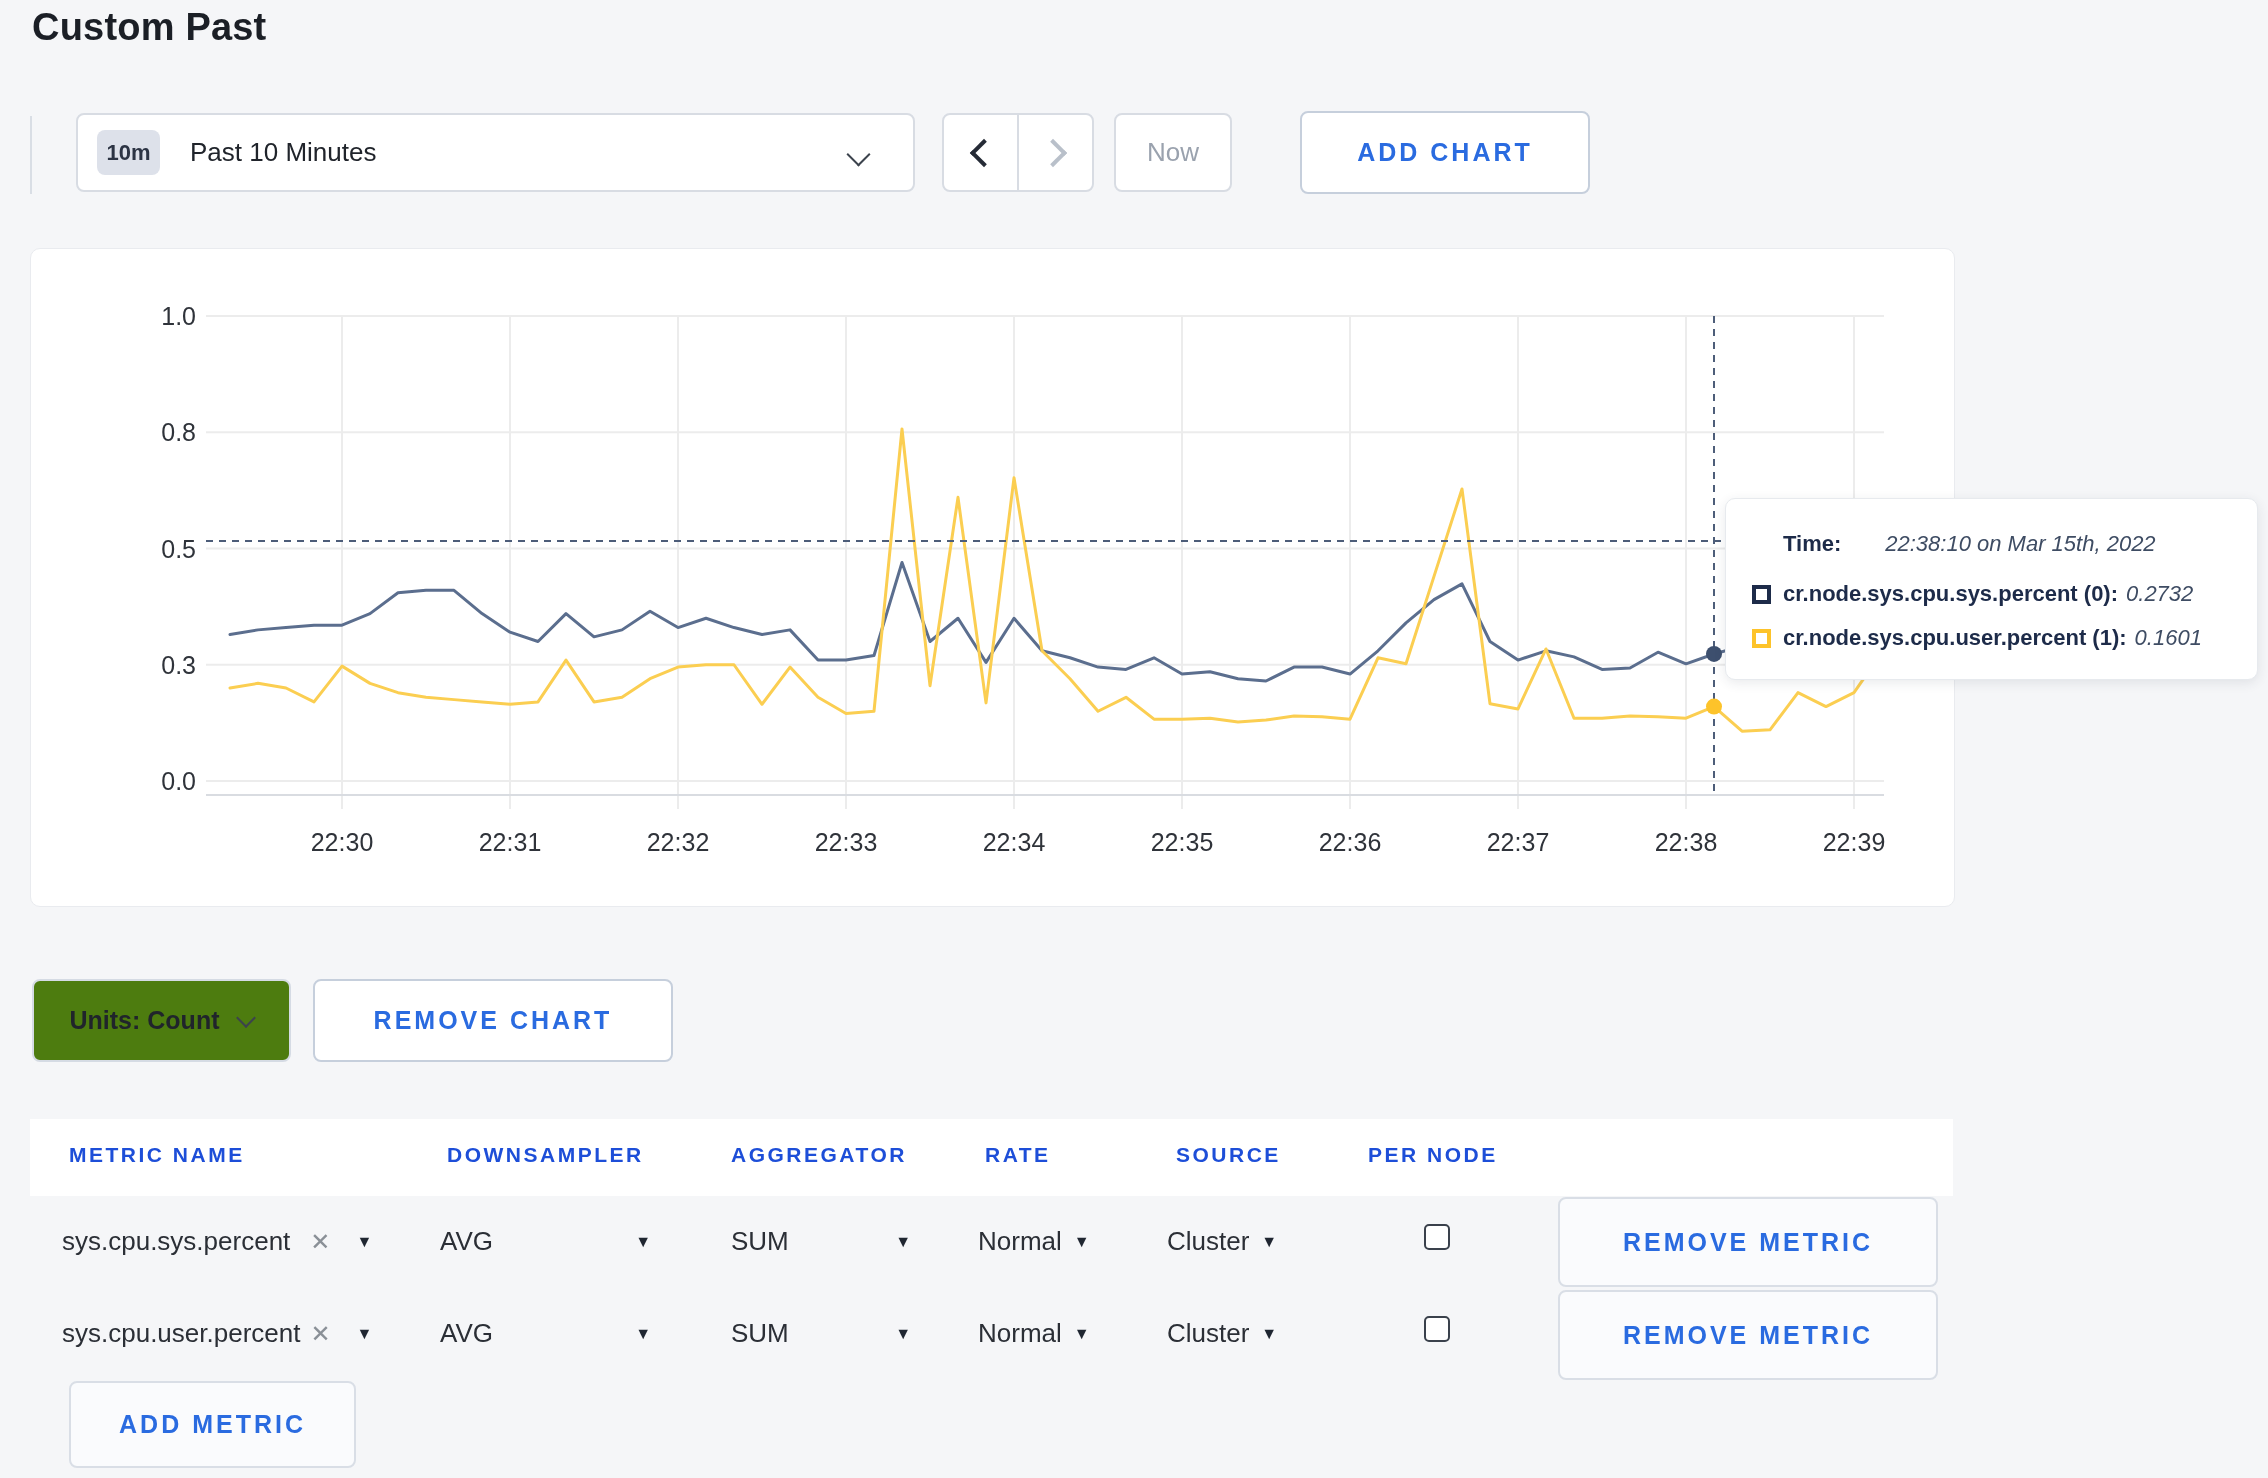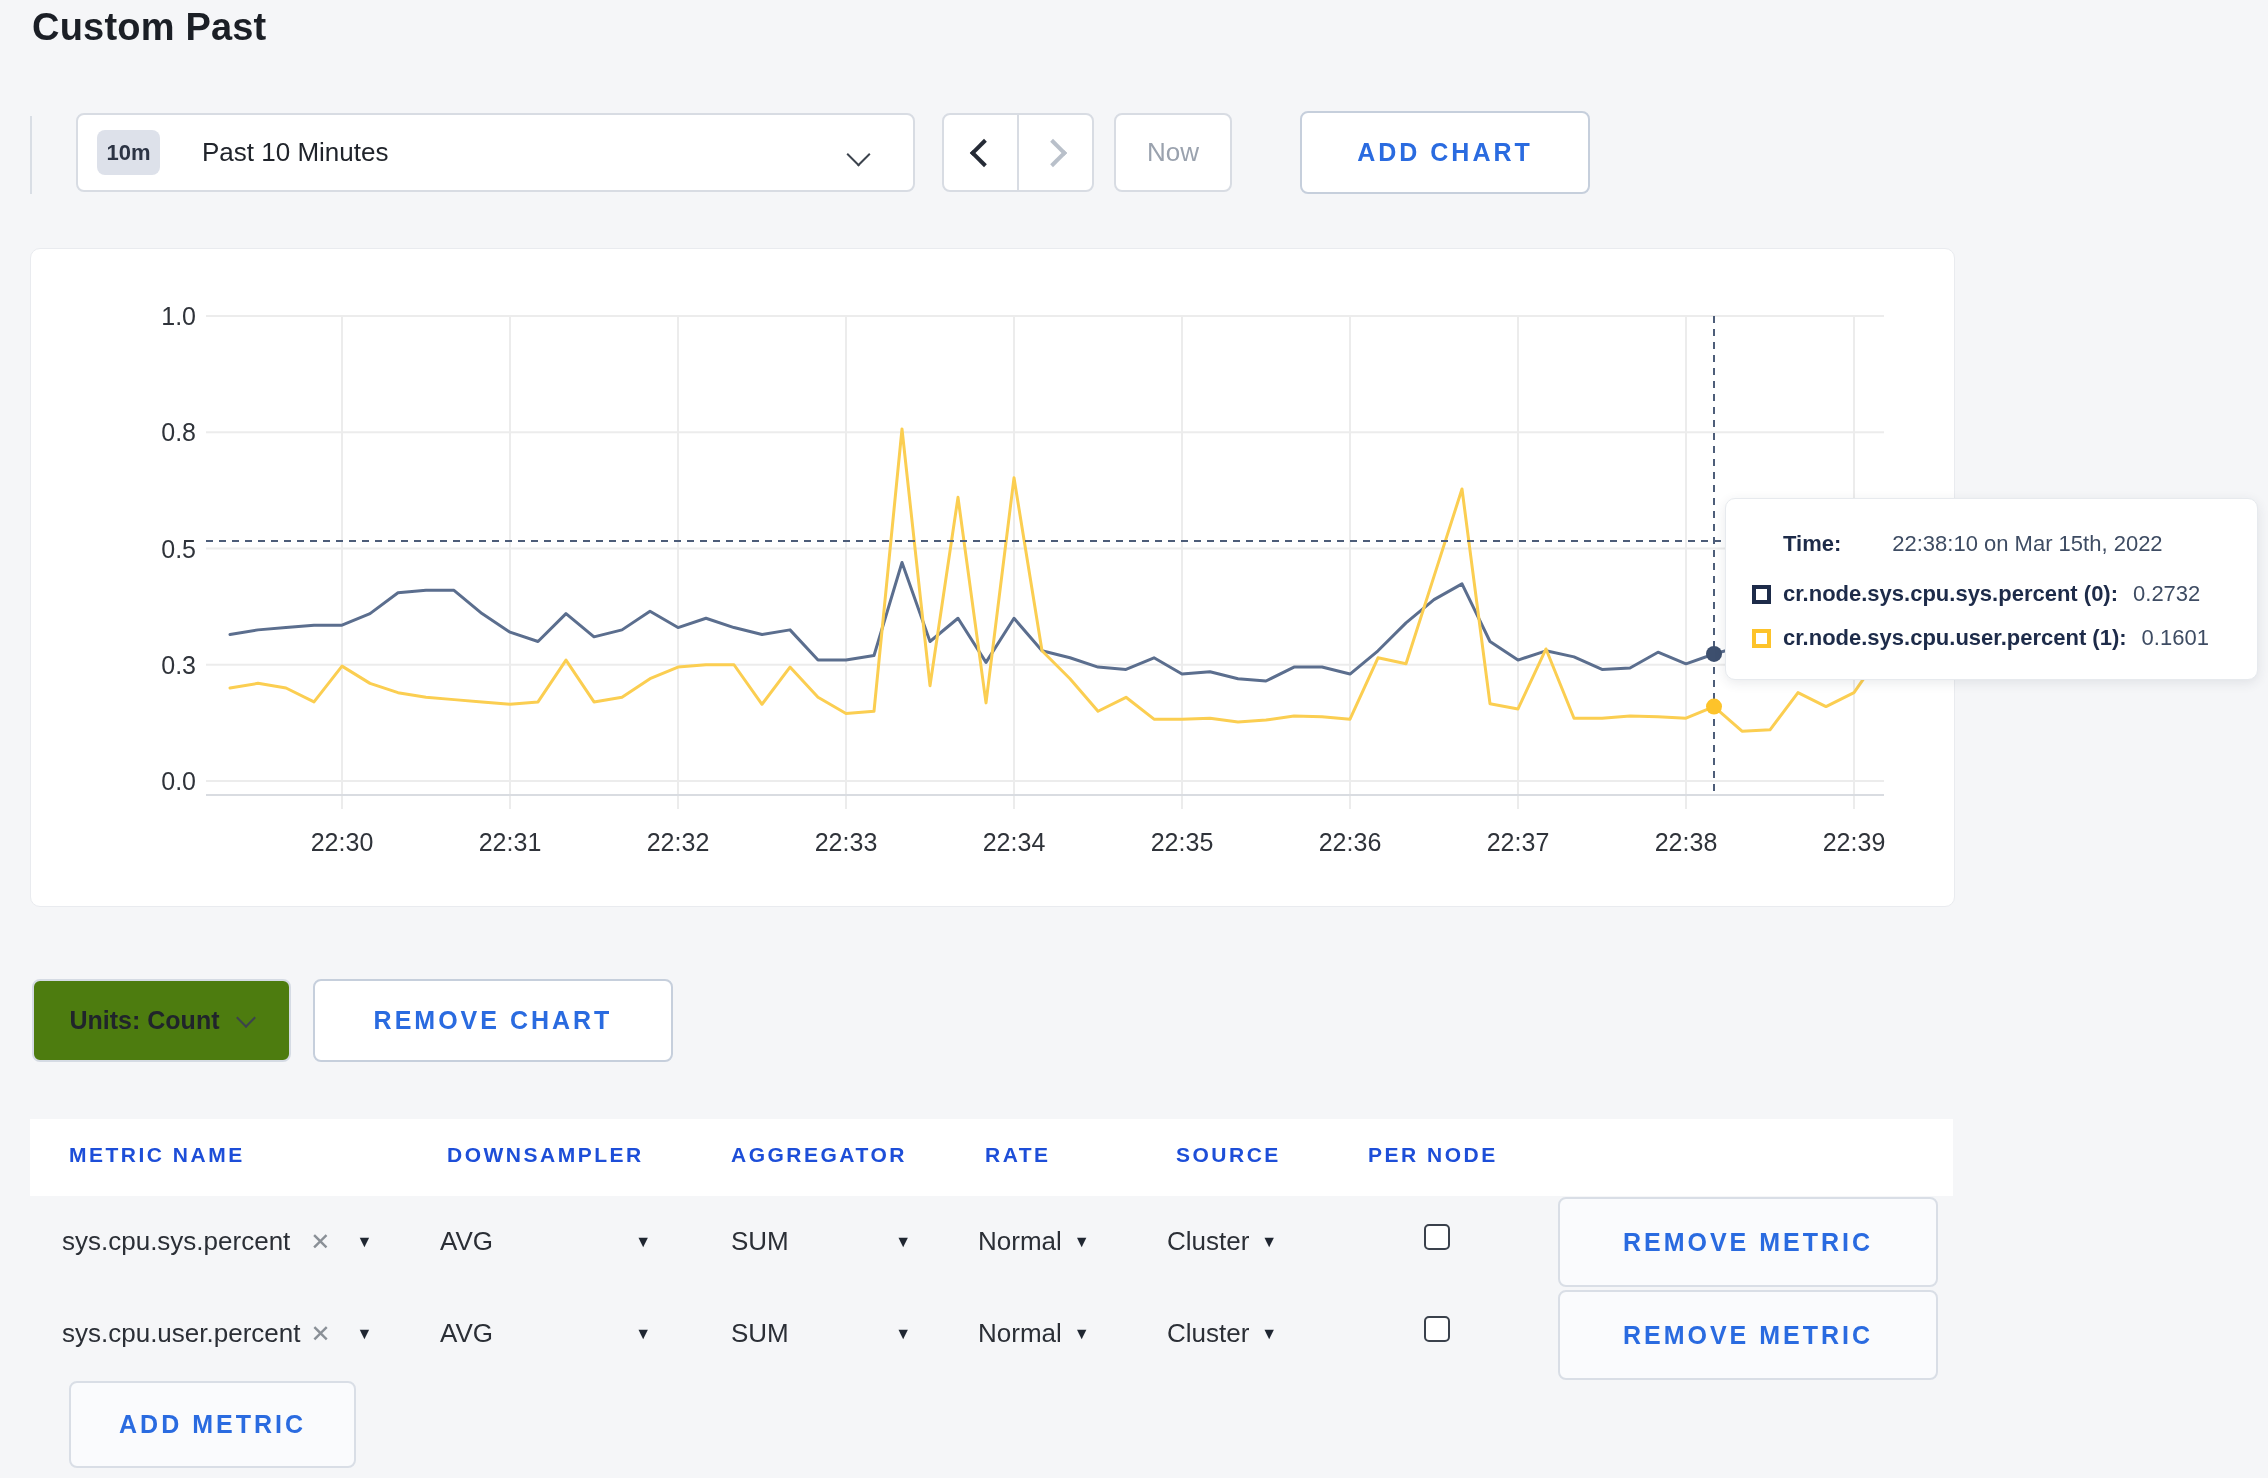--- a/index.html
+++ b/index.html
@@ -20,21 +20,21 @@
   .time-dropdown{
     left:76px;top:113px;width:839px;height:79px;background:#fff;
     border:2px solid #d8dce3;border-radius:8px;box-sizing:border-box;
     display:flex;align-items:center;cursor:pointer;
   }
   .time-badge{
     margin-left:19px;width:63px;height:45px;background:#dde1ea;border-radius:8px;
     display:flex;align-items:center;justify-content:center;
     font-size:22px;font-weight:700;color:#2c3444;
   }
-  .time-label{margin-left:42px;font-size:26px;color:#20242b;}
+  .time-label{margin-left:30px;font-size:26px;color:#20242b;}
   .chev-down{
     position:absolute;right:46px;top:31px;width:15px;height:15px;
     border-right:2.5px solid #3c434d;border-bottom:2.5px solid #3c434d;
     transform:rotate(45deg);
   }
   .nav-group{
     left:942px;top:113px;width:152px;height:79px;background:#fff;
     border:2px solid #d8dce3;border-radius:8px;box-sizing:border-box;display:flex;
   }
   .nav-half{flex:1;display:flex;align-items:center;justify-content:center;cursor:pointer;position:relative;}
@@ -63,21 +63,21 @@
   .chart-tooltip{
     left:1725px;top:498px;width:533px;height:182px;background:#fff;
     border:1px solid #e7eaee;border-radius:10px;box-sizing:border-box;
     box-shadow:0 3px 12px rgba(40,50,70,.10);z-index:5;font-size:22px;
   }
   .tt-row{position:absolute;left:26px;right:14px;display:flex;align-items:center;white-space:nowrap;}
   .tt-row1{top:32px;left:57px;gap:36px;}
   .tt-row2{top:82px;}
   .tt-row3{top:126px;}
   .tt-label{font-weight:700;color:#1d2b49;}
-  .tt-value{color:#3e4c63;margin-left:15px;}
+  .tt-value{color:#3e4c63;margin-left:8px;font-style:italic;}
   .tt-swatch{width:19px;height:19px;border:4px solid #1d2b49;box-sizing:border-box;margin-right:12px;background:#fff;}
   
   .units-button{
     left:32px;top:979px;width:259px;height:83px;background:#4d7c0f;
     border:2px solid #d5dbe4;border-radius:8px;box-sizing:border-box;
     display:flex;align-items:center;justify-content:center;cursor:pointer;
   }
   .units-label{font-size:25px;font-weight:700;color:#20242b;}
   .units-chev{width:12px;height:12px;border-right:2.5px solid #3c434d;border-bottom:2.5px solid #3c434d;transform:rotate(45deg);margin-left:20px;margin-top:-6px;}
   .remove-chart{left:313px;top:979px;width:360px;height:83px;}

